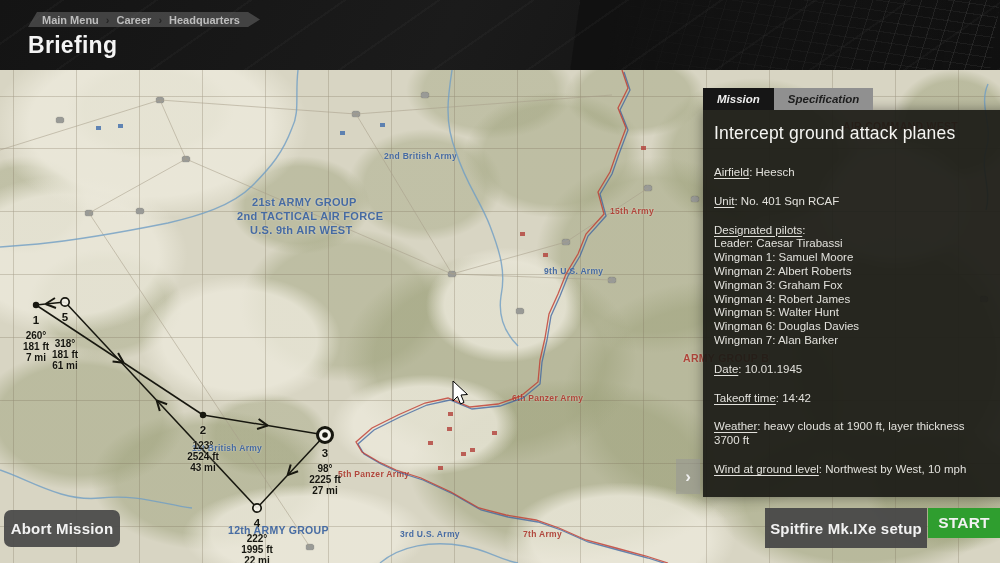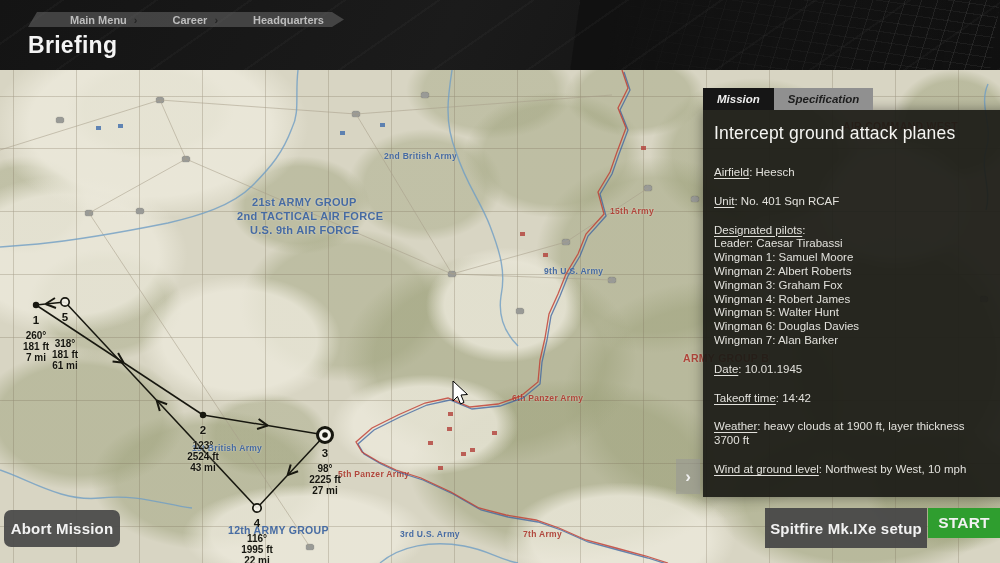--- a/index.html
+++ b/index.html
@@ -14,21 +14,21 @@
       linear-gradient(to left, rgba(16,16,16,0) 0%, rgba(16,16,16,1) 92%),
       repeating-linear-gradient(100deg, rgba(110,110,110,.28) 0 1px, transparent 1px 16px),
       repeating-linear-gradient(8deg, rgba(90,90,90,.22) 0 1px, transparent 1px 10px);
     transform:skewX(-8deg);transform-origin:top right;}
   .truss{position:absolute;left:0;top:0;width:1000px;height:70px;
     background-image:repeating-linear-gradient(-35deg, rgba(80,80,80,.10) 0 2px, transparent 2px 54px);}
   .crumbs{position:absolute;left:28px;top:12px;height:15px;display:flex;align-items:center;
     background:rgba(104,104,104,.55);color:#bdbdbd;font-size:11px;font-weight:bold;
     padding:0 20px 0 14px;gap:7px;
     clip-path:polygon(9px 0, calc(100% - 12px) 0, 100% 50%, calc(100% - 12px) 100%, 0 100%);}
-  .crumb{cursor:pointer;white-space:nowrap;margin-left:28px;}
+  .crumb{cursor:pointer;white-space:nowrap;}
   .crumb-sep{color:rgba(30,30,30,.85);font-weight:bold;}
   .page-title{position:absolute;left:28px;top:32px;color:#f4f4f4;font-size:23px;font-weight:bold;letter-spacing:.3px;}
 
   
   .map{position:absolute;left:0;top:70px;width:1000px;height:493px;background-color:#d8d5c3;
     background-image:
       radial-gradient(220px 130px at 150px 55px, rgba(236,233,219,.85) 0 55%, transparent 72%),
       radial-gradient(170px 110px at 65px 185px, rgba(236,233,219,.8) 0 55%, transparent 72%),
       radial-gradient(110px 80px at 505px 235px, rgba(236,233,219,.8) 0 55%, transparent 72%),
       radial-gradient(130px 70px at 425px 355px, rgba(236,233,219,.8) 0 55%, transparent 72%),
@@ -110,21 +110,21 @@
 </head>
 <body>
 
 <div id="stage">
 
   <div class="map"></div>
   <div class="grid"></div>
   <div id="labels-layer">
       <div class="maplabel blue" style="left: 252px; top: 196px; font-size: 11px;">21st ARMY GROUP</div>
       <div class="maplabel blue" style="left: 237px; top: 210px; font-size: 11px;">2nd TACTICAL AIR FORCE</div>
-      <div class="maplabel blue" style="left: 250px; top: 224px; font-size: 11px;">U.S. 9th AIR FORCE</div>
+      <div class="maplabel blue" style="left: 250px; top: 224px; font-size: 11px;">U.S. 9th AIR WEST</div>
       <div class="maplabel blue" style="left: 384px; top: 151px; font-size: 8.5px;">2nd British Army</div>
       <div class="maplabel blue" style="left: 502px; top: 266px; font-size: 8.5px; padding-left: 42px;">9th U.S. Army</div>
       <div class="maplabel blue" style="left: 192px; top: 443px; font-size: 8.5px;">1st British Army</div>
       <div class="maplabel blue" style="left: 228px; top: 524px; font-size: 10.5px;">12th ARMY GROUP</div>
       <div class="maplabel blue" style="left: 400px; top: 529px; font-size: 8.5px;">3rd U.S. Army</div>
       <div class="maplabel red" style="left: 610px; top: 206px; font-size: 8.5px;">15th Army</div>
       <div class="maplabel red" style="left: 512px; top: 393px; font-size: 8.5px;">6th Panzer Army</div>
       <div class="maplabel red" style="left: 338px; top: 469px; font-size: 8.5px;">5th Panzer Army</div>
       <div class="maplabel red" style="left: 523px; top: 529px; font-size: 8.5px;">7th Army</div>
       <div class="maplabel red" style="left: 683px; top: 352px; font-size: 10.5px;">ARMY GROUP B</div>
@@ -211,21 +211,21 @@
         <div class="wp-num">3</div>
         <div style="margin-top: 4px;">
           <div>98°</div>
           <div>2225 ft</div>
           <div>27 mi</div>
         </div>
       </div>
       <div class="wp-label" style="left: 257px; top: 518px;">
         <div class="wp-num">4</div>
         <div style="margin-top: 4px;">
-          <div>116°</div>
+          <div>222°</div>
           <div>1995 ft</div>
           <div>22 mi</div>
         </div>
       </div>
       <div class="wp-label" style="left: 65px; top: 312px;">
         <div class="wp-num">5</div>
         <div style="margin-top: 15px;">
           <div>318°</div>
           <div>181 ft</div>
           <div>61 mi</div>

